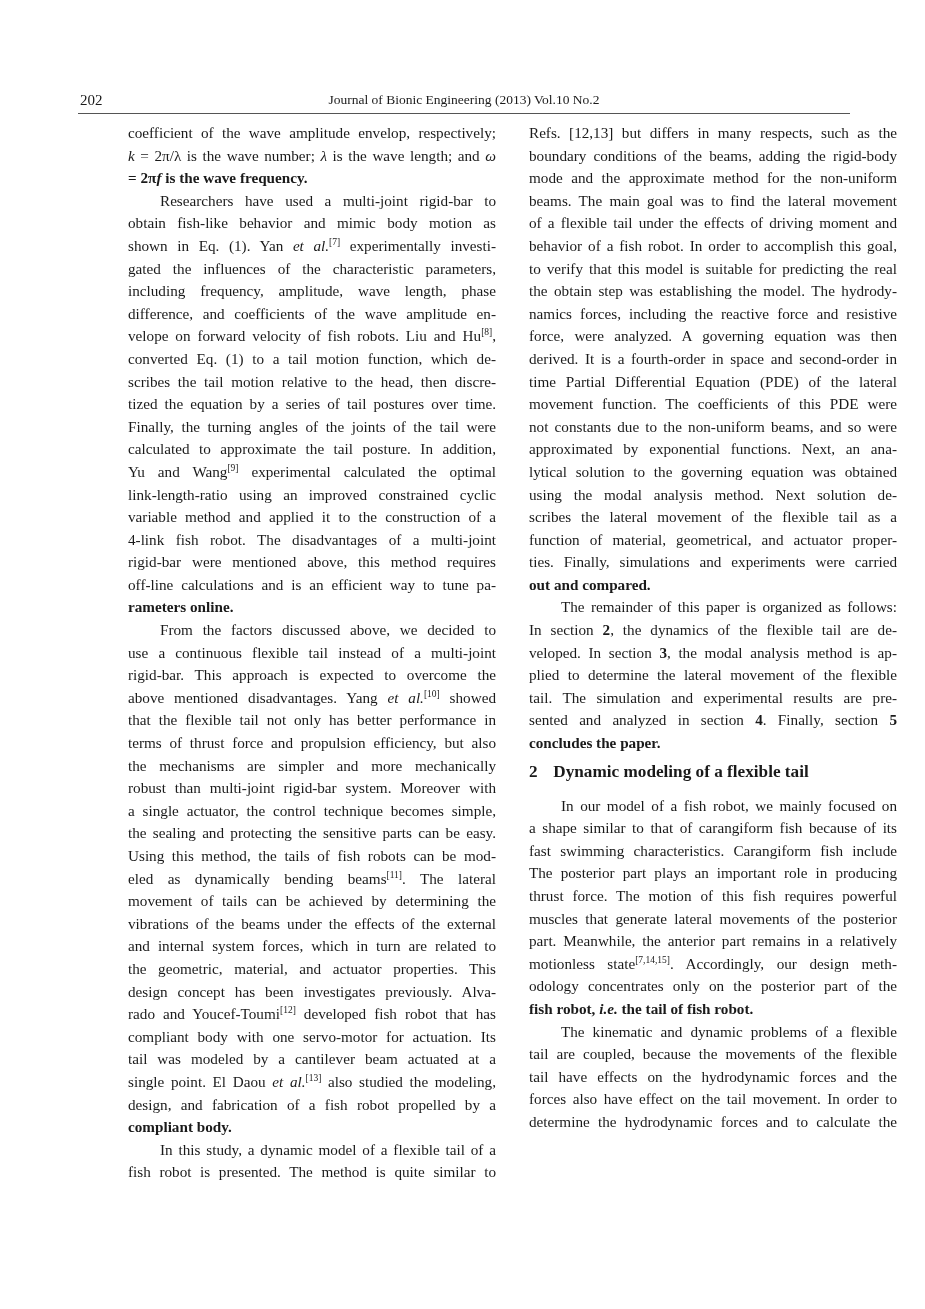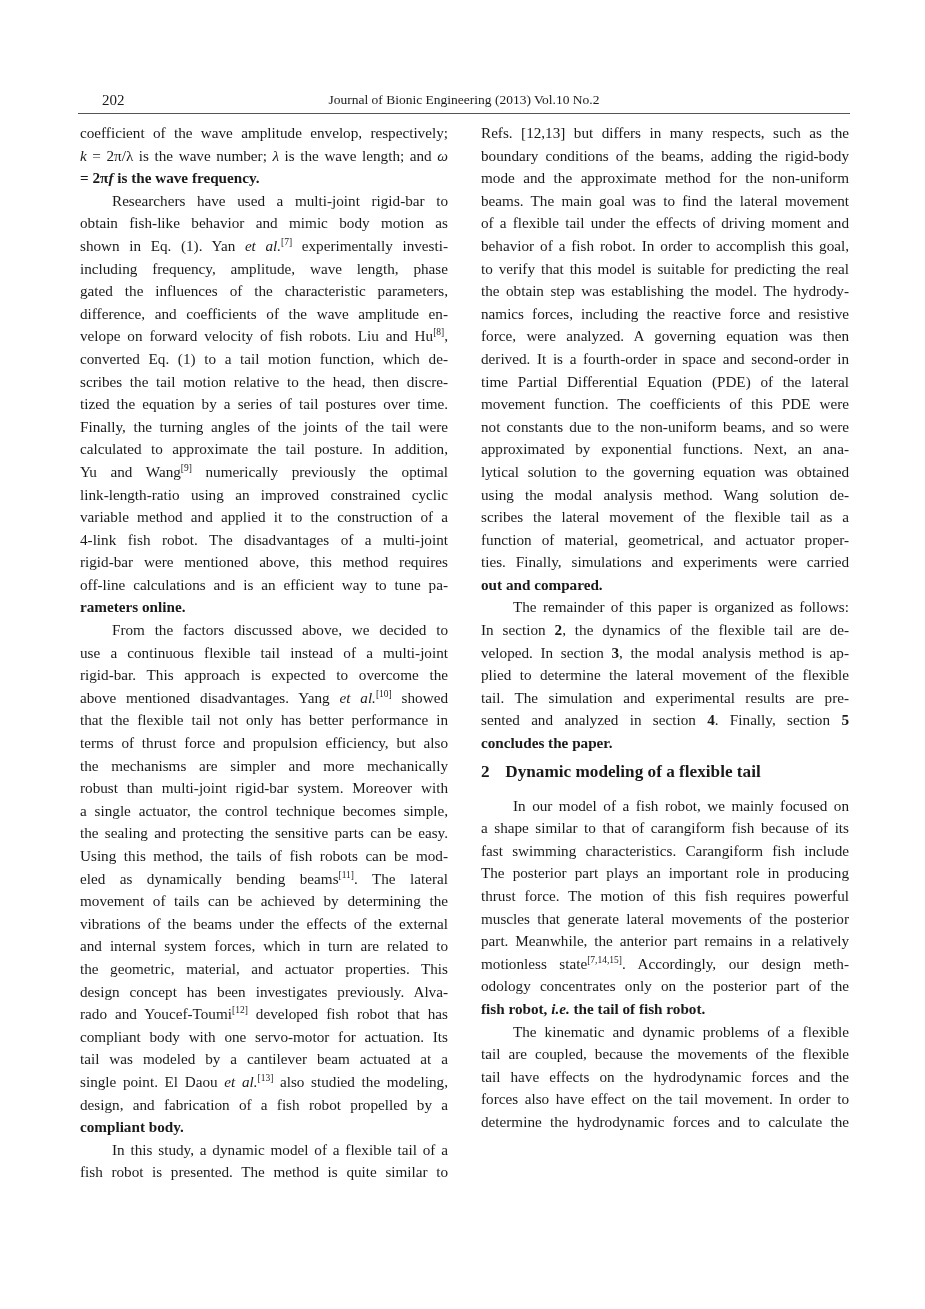--- a/index.html
+++ b/index.html
@@ -1,22 +1,22 @@
 <!DOCTYPE html>
 <html><head>
 <meta charset="utf-8">
 <style>
   html, body { margin: 0; padding: 0; background: #ffffff; }
   body { width: 925px; height: 1309px; position: relative; overflow: hidden;
          font-family: "Liberation Serif", "DejaVu Serif", serif; color: #1a1a1a; }
   .header { position: absolute; left: 78px; top: 90px; width: 772px; height: 24px; }
-  .page-num { position: absolute; left: 24px; top: 2px; font-size: 15px; }
+  .page-num { position: absolute; left: 2px; top: 2px; font-size: 15px; }
   .journal { position: absolute; left: 0; width: 772px; top: 2px; text-align: center; font-size: 13.5px; }
   .rule { position: absolute; left: 78px; top: 113px; width: 772px; height: 0; border-top: 1.3px solid #555; }
-  .col { position: absolute; top: 122px; width: 368px; font-size: 15.2px; }
+  .col { position: absolute; top: 122px; width: 368px; font-size: 15.2px; margin-left: 48px; }
   .col.left { left: 80px; }
   .col.right { left: 481px; }
   .line { height: 22.6px; line-height: 22.6px; white-space: nowrap; text-align: justify; text-align-last: justify; overflow: hidden; }
   .line.last { text-align-last: left; font-weight: bold; }
   .line.indent { padding-left: 32px; }
   sup { font-size: 9.5px; line-height: 0; vertical-align: 6px; }
   i, .it { font-style: italic; }
   b { font-weight: bold; }
   .heading { font-weight: bold; font-size: 17.2px; height: 34px; line-height: 30px; padding-top: 2px; }
   .heading .num { display: inline-block; width: 20px; }
@@ -31,30 +31,30 @@
 </div>
 <div class="rule"></div>
 
 <div class="col left">
   <div class="line">coefficient of the wave amplitude envelop, respectively;</div>
   <div class="line"><i>k</i><span> = 2π/λ is the wave number; </span><i>λ</i><span> is the wave length; and </span><i>ω</i></div>
   <div class="line last"><span>= 2π</span><i>f</i><span> is the wave frequency.</span></div>
   <div class="line indent">Researchers have used a multi-joint rigid-bar to</div>
   <div class="line">obtain fish-like behavior and mimic body motion as</div>
   <div class="line"><span>shown in Eq. (1). Yan </span><i>et al.</i><sup>[7]</sup><span> experimentally investi-</span></div>
+  <div class="line">gated the influences of the characteristic parameters,</div>
   <div class="line">including frequency, amplitude, wave length, phase</div>
-  <div class="line">gated the influences of the characteristic parameters,</div>
   <div class="line">difference, and coefficients of the wave amplitude en-</div>
   <div class="line"><span>velope on forward velocity of fish robots. Liu and Hu</span><sup>[8]</sup><span>,</span></div>
   <div class="line">converted Eq. (1) to a tail motion function, which de-</div>
   <div class="line">scribes the tail motion relative to the head, then discre-</div>
   <div class="line">tized the equation by a series of tail postures over time.</div>
   <div class="line">Finally, the turning angles of the joints of the tail were</div>
   <div class="line">calculated to approximate the tail posture. In addition,</div>
-  <div class="line"><span>Yu and Wang</span><sup>[9]</sup><span> numerically previously the optimal</span></div>
+  <div class="line"><span>Yu and Wang</span><sup>[9]</sup><span> experimental calculated the optimal</span></div>
   <div class="line">link-length-ratio using an improved constrained cyclic</div>
   <div class="line">variable method and applied it to the construction of a</div>
   <div class="line">4-link fish robot. The disadvantages of a multi-joint</div>
   <div class="line">rigid-bar were mentioned above, this method requires</div>
   <div class="line">off-line calculations and is an efficient way to tune pa-</div>
   <div class="line last">rameters online.</div>
   <div class="line indent">From the factors discussed above, we decided to</div>
   <div class="line">use a continuous flexible tail instead of a multi-joint</div>
   <div class="line">rigid-bar. This approach is expected to overcome the</div>
   <div class="line"><span>above mentioned disadvantages. Yang </span><i>et al.</i><sup>[10]</sup><span> showed</span></div>
@@ -91,21 +91,21 @@
   <div class="line">to verify that this model is suitable for predicting the real</div>
   <div class="line">the obtain step was establishing the model. The hydrody-</div>
   <div class="line">namics forces, including the reactive force and resistive</div>
   <div class="line">force, were analyzed. A governing equation was then</div>
   <div class="line">derived. It is a fourth-order in space and second-order in</div>
   <div class="line">time Partial Differential Equation (PDE) of the lateral</div>
   <div class="line">movement function. The coefficients of this PDE were</div>
   <div class="line">not constants due to the non-uniform beams, and so were</div>
   <div class="line">approximated by exponential functions. Next, an ana-</div>
   <div class="line">lytical solution to the governing equation was obtained</div>
-  <div class="line">using the modal analysis method. Wang solution de-</div>
+  <div class="line">using the modal analysis method. Next solution de-</div>
   <div class="line">scribes the lateral movement of the flexible tail as a</div>
   <div class="line">function of material, geometrical, and actuator proper-</div>
   <div class="line">ties. Finally, simulations and experiments were carried</div>
   <div class="line last">out and compared.</div>
   <div class="line indent">The remainder of this paper is organized as follows:</div>
   <div class="line"><span>In section </span><b>2</b><span>, the dynamics of the flexible tail are de-</span></div>
   <div class="line"><span>veloped. In section </span><b>3</b><span>, the modal analysis method is ap-</span></div>
   <div class="line">plied to determine the lateral movement of the flexible</div>
   <div class="line">tail. The simulation and experimental results are pre-</div>
   <div class="line"><span>sented and analyzed in section </span><b>4</b><span>. Finally, section </span><b>5</b></div>

